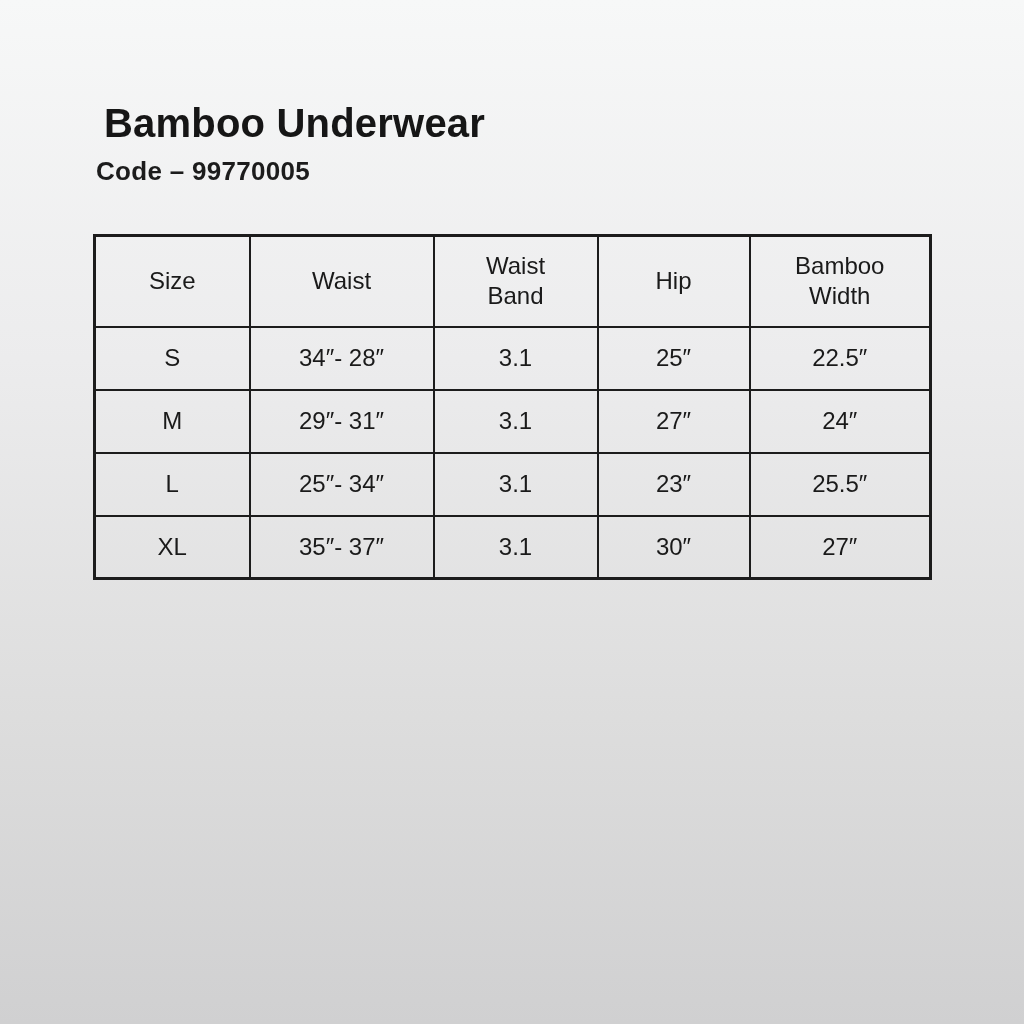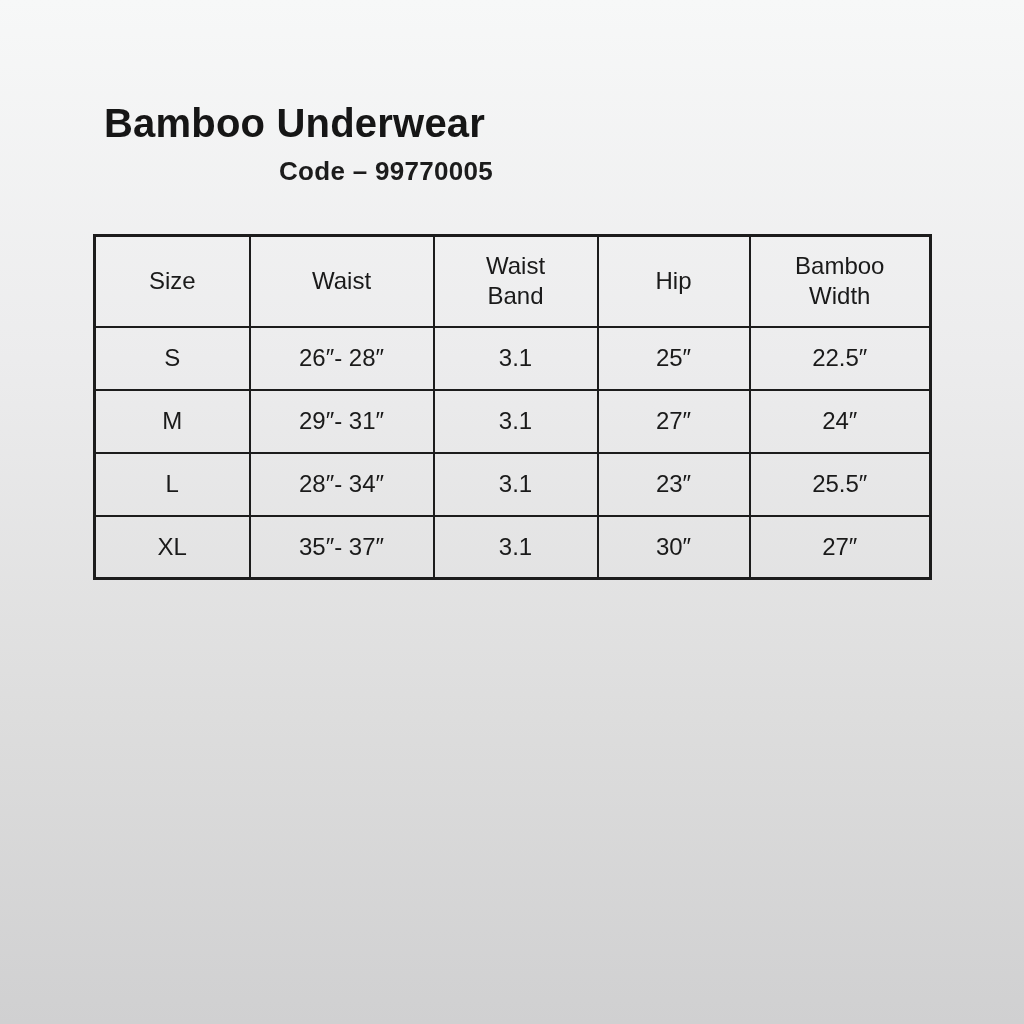--- a/index.html
+++ b/index.html
@@ -29,21 +29,20 @@
     font-weight: 700;
     letter-spacing: 0.2px;
     color: #161616;
   }
   .product-code {
     margin: 10px 0 0 0;
     font-size: 26px;
     font-weight: 600;
     letter-spacing: 0.3px;
     color: #1c1c1c;
-    text-align: right;
   }
 
   table.size-chart {
     position: absolute;
     left: 93px;
     top: 234px;
     width: 836px;
     table-layout: fixed;
     border-collapse: collapse;
     background: transparent;
@@ -99,35 +98,35 @@
       <th class="col-header">Waist
 Band</th>
       <th class="col-header">Hip</th>
       <th class="col-header">Bamboo
 Width</th>
     </tr>
   </thead>
   <tbody>
     <tr class="data-row">
       <td class="size-cell">S</td>
-      <td>26″- 28″</td>
+      <td>34″- 28″</td>
       <td>3.1</td>
       <td>25″</td>
       <td>22.5″</td>
     </tr>
     <tr class="data-row">
       <td class="size-cell">M</td>
       <td>29″- 31″</td>
       <td>3.1</td>
       <td>27″</td>
       <td>24″</td>
     </tr>
     <tr class="data-row">
       <td class="size-cell">L</td>
-      <td>28″- 34″</td>
+      <td>25″- 34″</td>
       <td>3.1</td>
       <td>23″</td>
       <td>25.5″</td>
     </tr>
     <tr class="data-row">
       <td class="size-cell">XL</td>
       <td>35″- 37″</td>
       <td>3.1</td>
       <td>30″</td>
       <td>27″</td>

